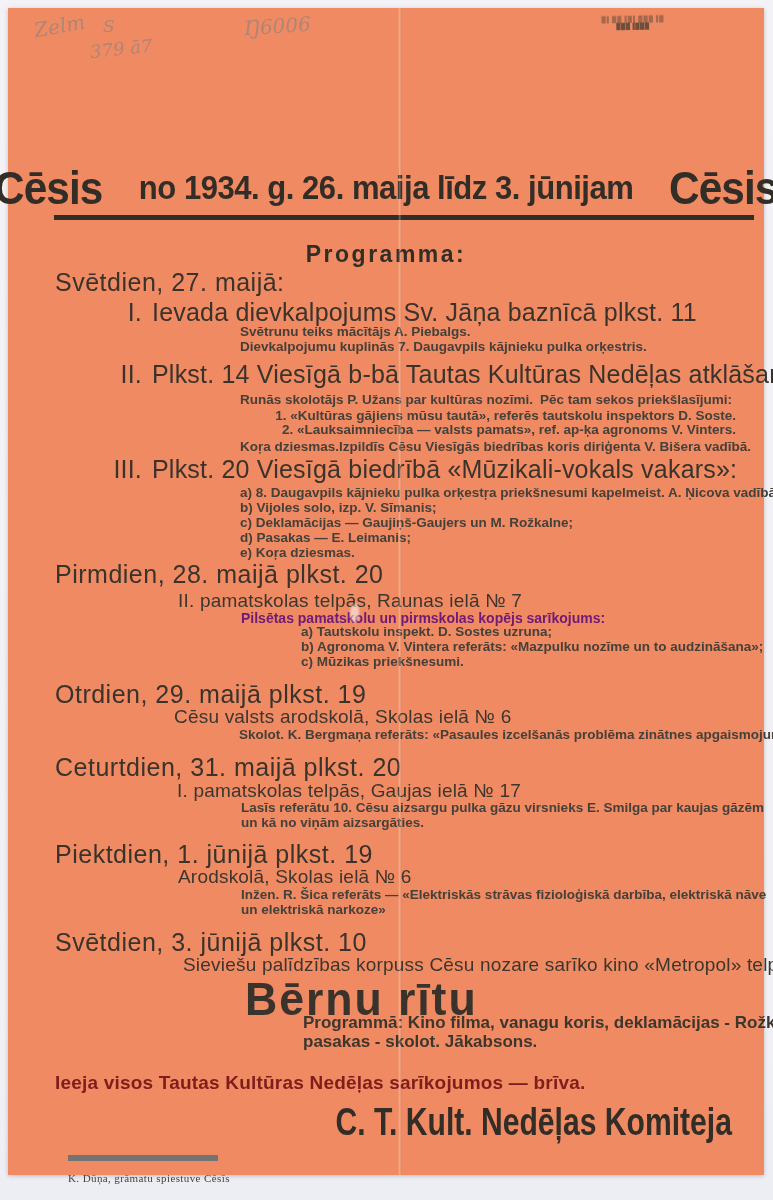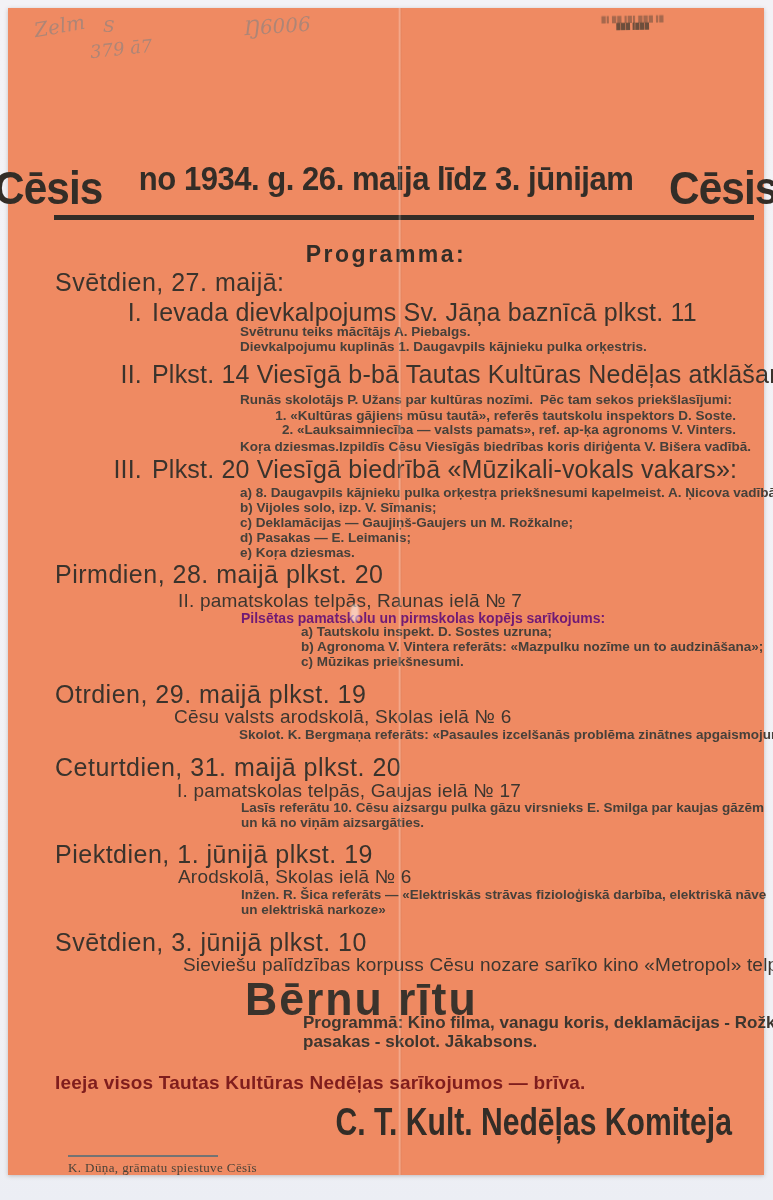--- a/index.html
+++ b/index.html
@@ -35,21 +35,21 @@
   .stamp .s1{font-size:6px;letter-spacing:1px;opacity:.45;display:block;}
   .stamp .s2{font-size:6px;font-weight:700;letter-spacing:.5px;opacity:.8;display:block;}
   .main-title{
     left:0;right:0;top:58px;text-align:center;
     font-family:"DejaVu Serif",serif;font-weight:700;
     font-size:56px;line-height:1;letter-spacing:1px;color:#332d27;
     text-shadow:.5px 0 0 #332d27;
   }
   .subtitle{
     left:0;right:0;top:152px;display:flex;justify-content:center;
-    align-items:flex-start;gap:14px;color:#332d27;white-space:nowrap;
+    align-items:center;gap:14px;color:#332d27;white-space:nowrap;
   }
   .subtitle .big{font-size:47px;font-weight:700;display:inline-block;transform:scaleX(.9);letter-spacing:-1px;}
   .subtitle .mid{font-size:33px;font-weight:700;display:inline-block;transform:scaleX(.94);letter-spacing:-.5px;}
   .subtitle-rule{left:46px;width:700px;top:207px;height:5px;background:#332d27;}
   .program-heading{
     left:0;right:0;top:233px;text-align:center;
     font-size:23px;font-weight:700;letter-spacing:2.5px;color:#332d27;
   }
   .day-heading{font-size:25px;font-weight:400;letter-spacing:.5px;color:#3a332c;white-space:nowrap;}
   .item-row{font-size:25px;font-weight:400;letter-spacing:.2px;color:#3a332c;white-space:nowrap;}
@@ -64,22 +64,22 @@
     display:inline-block;transform:scaleX(.97);transform-origin:left;white-space:nowrap;
   }
   .day6-detail{font-size:17px;font-weight:700;line-height:19px;color:#3d362f;white-space:nowrap;}
   .footer-note{font-size:19px;font-weight:700;letter-spacing:.2px;color:#7f1d1d;white-space:nowrap;}
   .signature{
     font-size:35px;font-weight:700;color:#332d27;white-space:nowrap;
     display:inline-block;transform:scaleX(.86) scaleY(1.1);transform-origin:right top;
     letter-spacing:0;
   }
   .imprint{
-    border-top:2px solid #737373;padding-top:3px;width:150px;
-    font-family:"Liberation Serif",serif;font-size:13px;letter-spacing:.4px;
+    border-top:6px solid #737373;padding-top:11px;width:150px;
+    font-family:"Liberation Serif",serif;font-size:11px;letter-spacing:.4px;
     color:#4a4238;white-space:nowrap;
   }
 </style>
 </head>
 <body>
 
 <div class="poster">
 
   <div class="abs pencil" style="left:26px;top:6px;font-size:20px;transform:rotate(-10deg);">Zelm</div>
   <div class="abs pencil" style="left:95px;top:8px;font-size:17px;">S</div>
@@ -99,21 +99,21 @@
   <div class="abs subtitle-rule"></div>
   <div class="abs program-heading">Programma:</div>
 
   <div>
     <div class="abs day-heading" style="left:47px;top:260px;">Svētdien,  27. maijā:</div>
 
     <div class="abs item-row" style="left:92px;top:290px;">
       <span class="numeral">I.</span><span>Ievada dievkalpojums Sv. Jāņa baznīcā plkst. 11</span>
     </div>
     <div class="abs small" style="left:232px;top:316px;">Svētrunu teiks mācītājs A. Piebalgs.</div>
-    <div class="abs small" style="left:232px;top:331px;">Dievkalpojumu kuplinās 1. Daugavpils kājnieku pulka orķestris.</div>
+    <div class="abs small" style="left:232px;top:331px;">Dievkalpojumu kuplinās 7. Daugavpils kājnieku pulka orķestris.</div>
 
     <div class="abs item-row" style="left:92px;top:352px;">
       <span class="numeral">II.</span><span>Plkst. 14  Viesīgā b-bā Tautas Kultūras Nedēļas atklāšana</span>
     </div>
     <div class="abs small flexrow" style="left:232px;right:32px;top:384px;">
       <span>Runās skolotājs P. Užans par kultūras nozīmi.</span>
       <span>Pēc tam sekos priekšlasījumi:</span>
     </div>
     <div class="abs small rightcol" style="right:28px;top:400px;">1. «Kultūras gājiens mūsu tautā», referēs tautskolu inspektors D. Soste.</div>
     <div class="abs small rightcol" style="right:28px;top:414px;">2. «Lauksaimniecība — valsts pamats», ref. ap-ķa agronoms V. Vinters.</div>

